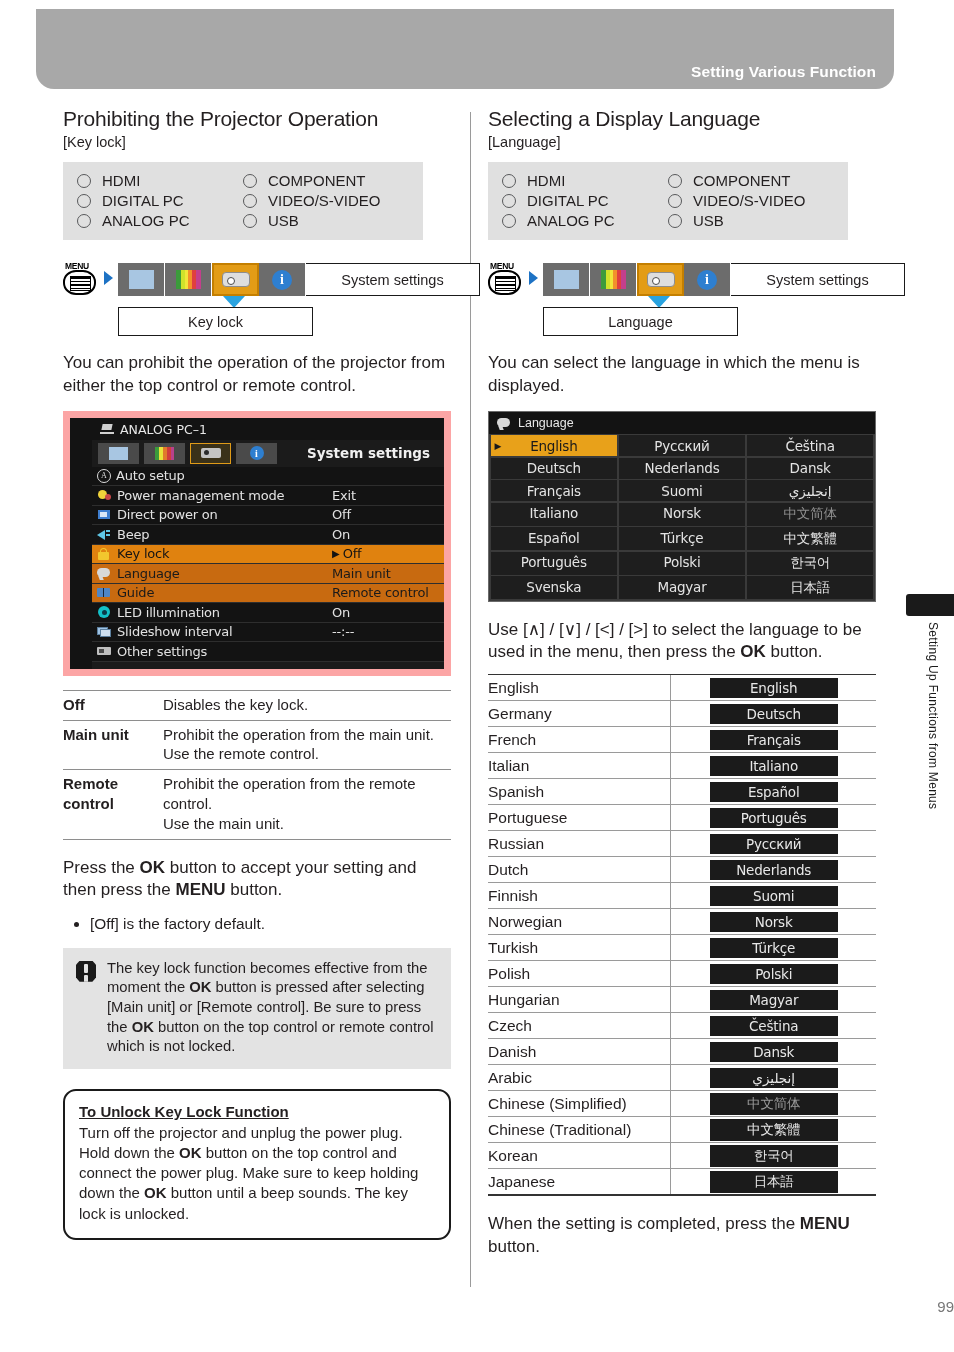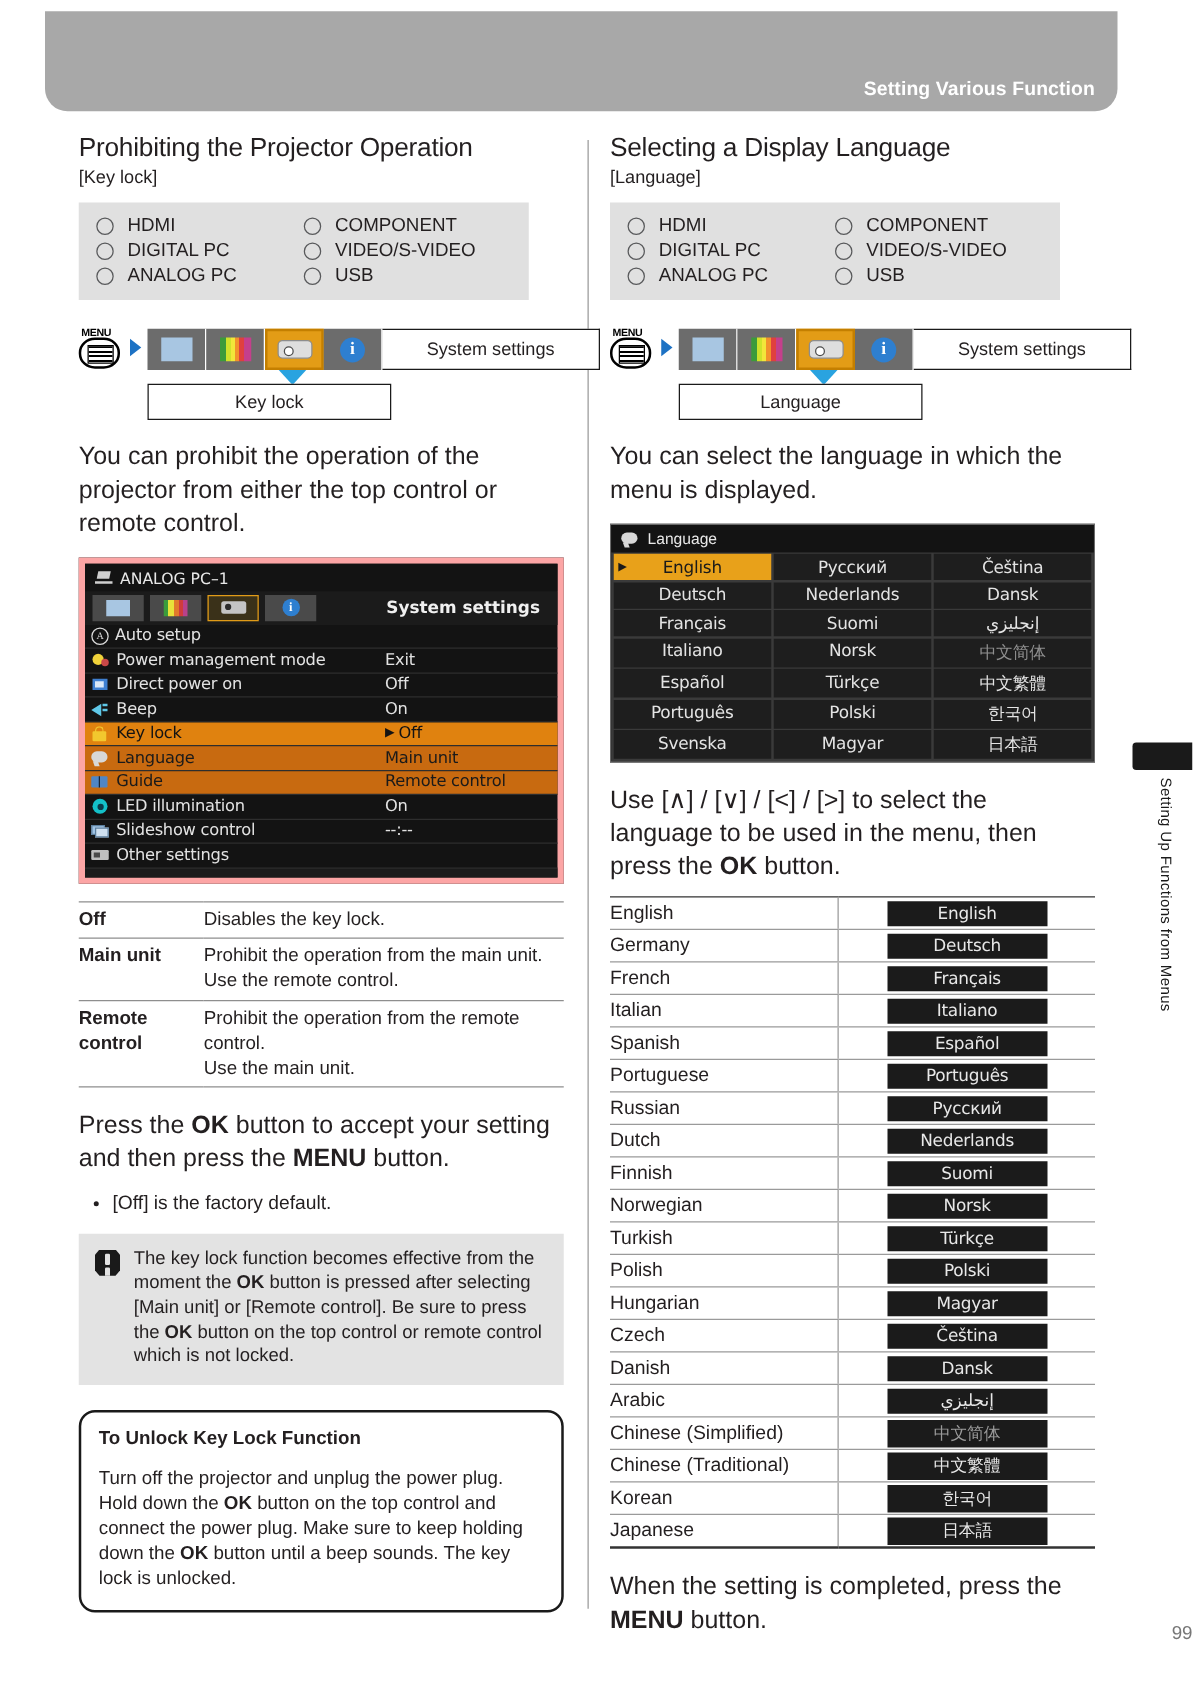--- a/index.html
+++ b/index.html
@@ -89,28 +89,28 @@
   .downarrow{
     position:absolute;top:39px;width:0;height:0;
     border-left:11px solid transparent;border-right:11px solid transparent;
     border-top:12px solid #29a3e0;
   }
   .labelbox{
     position:absolute;top:50px;border:1px solid #1a1a1a;background:#fff;
     height:27px;display:flex;align-items:center;justify-content:center;font-size:14.5px;
   }
   
-  p.body{font-size:20px;line-height:1.34;margin:17px 0 0 0;}
+  p.body{font-size:17px;line-height:1.34;margin:17px 0 0 0;}
   p.body b{font-weight:bold;}
   ul.bullets{margin:1px 0 0 0;padding:0 0 0 15px;font-size:15.4px;line-height:1.34;}
   ul.bullets li{margin:12px;}
   
   .osd{
-    margin-top:13px;background:#131313;border:5px solid #fca5a5;width:388px;
-    box-sizing:border-box;font-family:"DejaVu Sans",sans-serif;
+    margin-top:13px;background:#131313;border:7px solid #fca5a5;width:388px;
+    box-sizing:border-box;font-family:"DejaVu Sans",sans-serif;padding-left:22px;
   }
   .osd-head{
     display:flex;align-items:center;gap:6px;padding:4px 8px 3px 8px;color:#e8e8e8;font-size:12.5px;
     background:#131313;
   }
   .osd-head .lapicon{width:14px;height:10px;position:relative;flex:none;}
   .osd-head .lapicon:before{
     content:"";position:absolute;left:2px;top:0;width:10px;height:6px;
     background:#cfcfcf;transform:skewX(-12deg);
   }
@@ -206,21 +206,21 @@
     position:relative;
   }
   .note .bang:after{
     content:"";position:absolute;left:8px;top:3px;width:4px;height:9px;background:#e3e3e3;
     box-shadow:0 11px 0 0 #e3e3e3;border-radius:1px;
   }
   .roundbox{
     margin-top:20px;border:2px solid #1a1a1a;border-radius:13px;padding:11px 14px 14px 14px;
     width:388px;box-sizing:border-box;font-size:15px;line-height:1.34;
   }
-  .roundbox .ttl{font-weight:bold;margin-bottom:12px;}
+  .roundbox .ttl{font-weight:bold;margin-bottom:1px;text-decoration:underline;}
   
   .sidetab{
     position:absolute;right:0;top:594px;width:48px;height:22px;background:#1a1a1a;
     border-top-left-radius:3px;border-bottom-left-radius:3px;
   }
   .sidetab-text{
     position:absolute;right:14px;top:622px;font-size:12px;color:#1a1a1a;
     writing-mode:vertical-rl;letter-spacing:.3px;white-space:nowrap;
   }
   
@@ -353,21 +353,21 @@
           <span class="lbl">Guide</span>
           <span class="val">Remote control</span>
         </div>
       <div class="osd-row">
           <span class="ic ic-led"></span>
           <span class="lbl">LED illumination</span>
           <span class="val">On</span>
         </div>
       <div class="osd-row">
           <span class="ic ic-slide"></span>
-          <span class="lbl">Slideshow control</span>
+          <span class="lbl">Slideshow interval</span>
           <span class="val">--:--</span>
         </div>
       <div class="osd-row">
           <span class="ic ic-other"></span>
           <span class="lbl">Other settings</span>
           <span class="val"></span>
         </div>
     </div>
     <div class="osd-foot"></div>
   </div>

